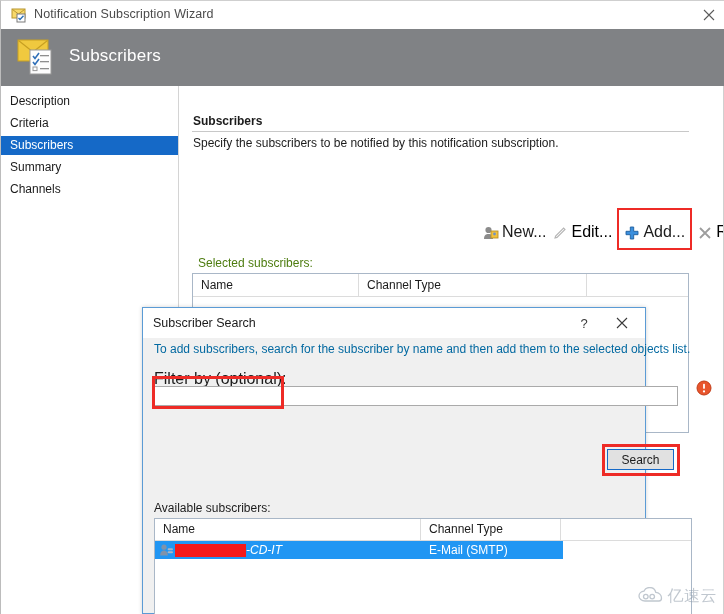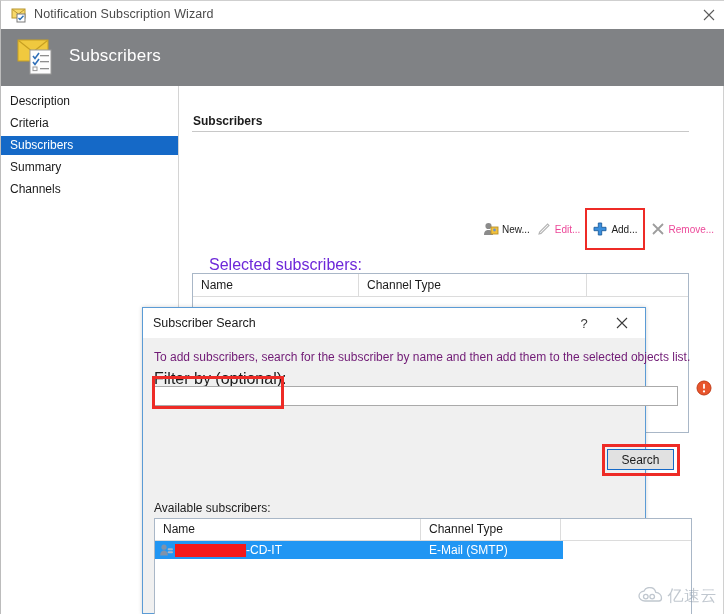--- a/index.html
+++ b/index.html
@@ -145,48 +145,48 @@
   
   #subscribers-toolbar {
     position: absolute;
     left: 300px; top: 130px;
     height: 26px;
     display: flex;
     align-items: center;
   }
   .tb-button {
     display: flex;
-    align-items: center;
+    align-items: flex-end;
     height: 24px;
     padding: 0 3px;
-    font-size: 10px;
+    font-size: 16px;
     color: #1b1b1b;
     white-space: nowrap;
   }
-  .tb-button.disabled { color: #ec4899; }
+  .tb-button.disabled { color: #000000; }
   .tb-button .tb-icon {
     width: 16px; height: 16px;
     margin-right: 3px;
     display: inline-block;
     position: relative;
     flex: 0 0 auto;
   }
   #tb-add-wrap {
     border: 2px solid #ee2b26;
     padding: 7px 2px;
     margin: 0 2px;
     box-sizing: border-box;
   }
 
   
   #selected-subscribers-label {
     position: absolute;
-    left: 29px; top: 170px;
-    font-size: 16px;
-    color: #6d28d9;
+    left: 18px; top: 170px;
+    font-size: 12px;
+    color: #4d7c0f;
   }
   #selected-subscribers-list {
     position: absolute;
     left: 12px; top: 187px;
     width: 497px; height: 160px;
     background: #ffffff;
     border: 1px solid #a9b7c7;
     box-sizing: border-box;
   }
   .list-header {
@@ -254,23 +254,23 @@
     font-size: 14px; color: #3a3a3a;
   }
   #dialog-body {
     position: absolute;
     left: 0; top: 30px;
     right: 0; bottom: 0;
     background: #f0f0f0;
   }
   #dialog-instruction {
     position: absolute;
-    left: 11px; top: 12px;
-    font-size: 12px;
-    color: #701a75;
+    left: 11px; top: 4px;
+    font-size: 12px;
+    color: #0369a1;
     white-space: nowrap;
   }
   #filter-label {
     position: absolute;
     left: 11px; top: 32px;
     font-size: 16px;
     color: #1b1b1b;
   }
   #filter-input {
     position: absolute;
@@ -348,21 +348,21 @@
   .avail-row .cell {
     font-size: 12px;
     line-height: 18px;
     box-sizing: border-box;
     white-space: nowrap;
     overflow: hidden;
   }
   .avail-row .cell-name {
     width: 266px;
     padding-left: 2px;
-    display: flex; align-items: center;
+    display: flex; align-items: center; font-style: italic;
   }
   .avail-row .cell-channel { width: 142px; padding-left: 8px; }
   #subscriber-redaction {
     display: inline-block;
     width: 71px; height: 13px;
     background: #f4191a;
     margin-left: 18px;
     flex: 0 0 auto;
   }
   #subscriber-user-icon {
@@ -437,20 +437,21 @@
     <div class="sidebar-item">Description</div>
     <div class="sidebar-item">Criteria</div>
     <div class="sidebar-item selected">Subscribers</div>
     <div class="sidebar-item">Summary</div>
     <div class="sidebar-item">Channels</div>
   </div>
 
   <div id="wizard-content">
     <div id="content-section-title">Subscribers</div>
     <div id="content-title-rule"></div>
+    <div id="content-subtitle">Specify the subscribers to be notified by this notification subscription.</div>
 
     <div id="subscribers-toolbar">
       <div class="tb-button">
         <span class="tb-icon">
           <svg width="16" height="16" viewBox="0 0 16 16">
             <circle cx="5.5" cy="5" r="3.1" fill="#8b8b8b"></circle>
             <path d="M1 14 C1 10.2 3 9 5.5 9 C8 9 10 10.2 10 14 Z" fill="#8b8b8b"></path>
             <rect x="8" y="6" width="7" height="7" fill="#f2c13c" stroke="#b8912a" stroke-width="0.9"></rect>
             <circle cx="11.5" cy="9" r="1.4" fill="#6f93c6"></circle>
           </svg>

